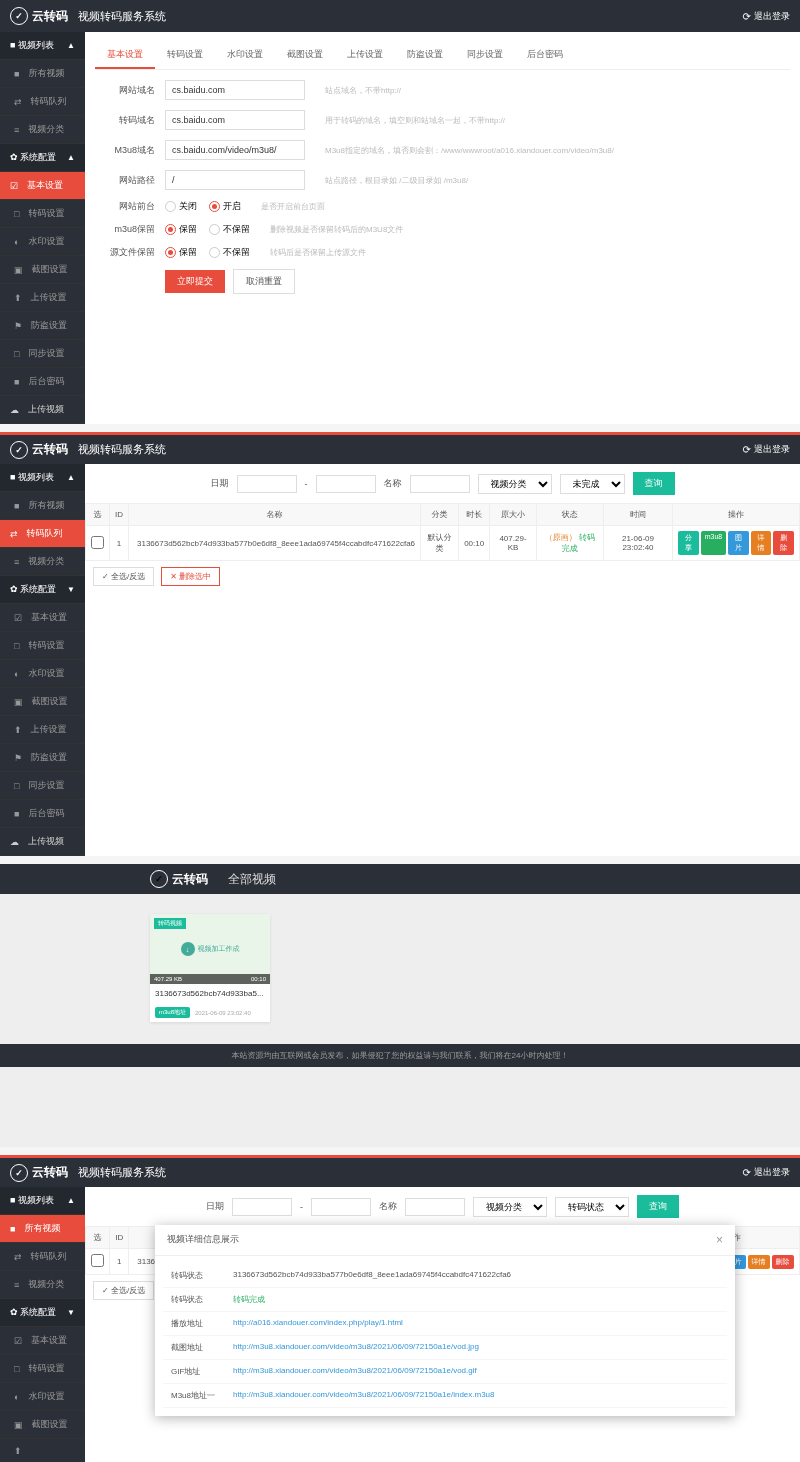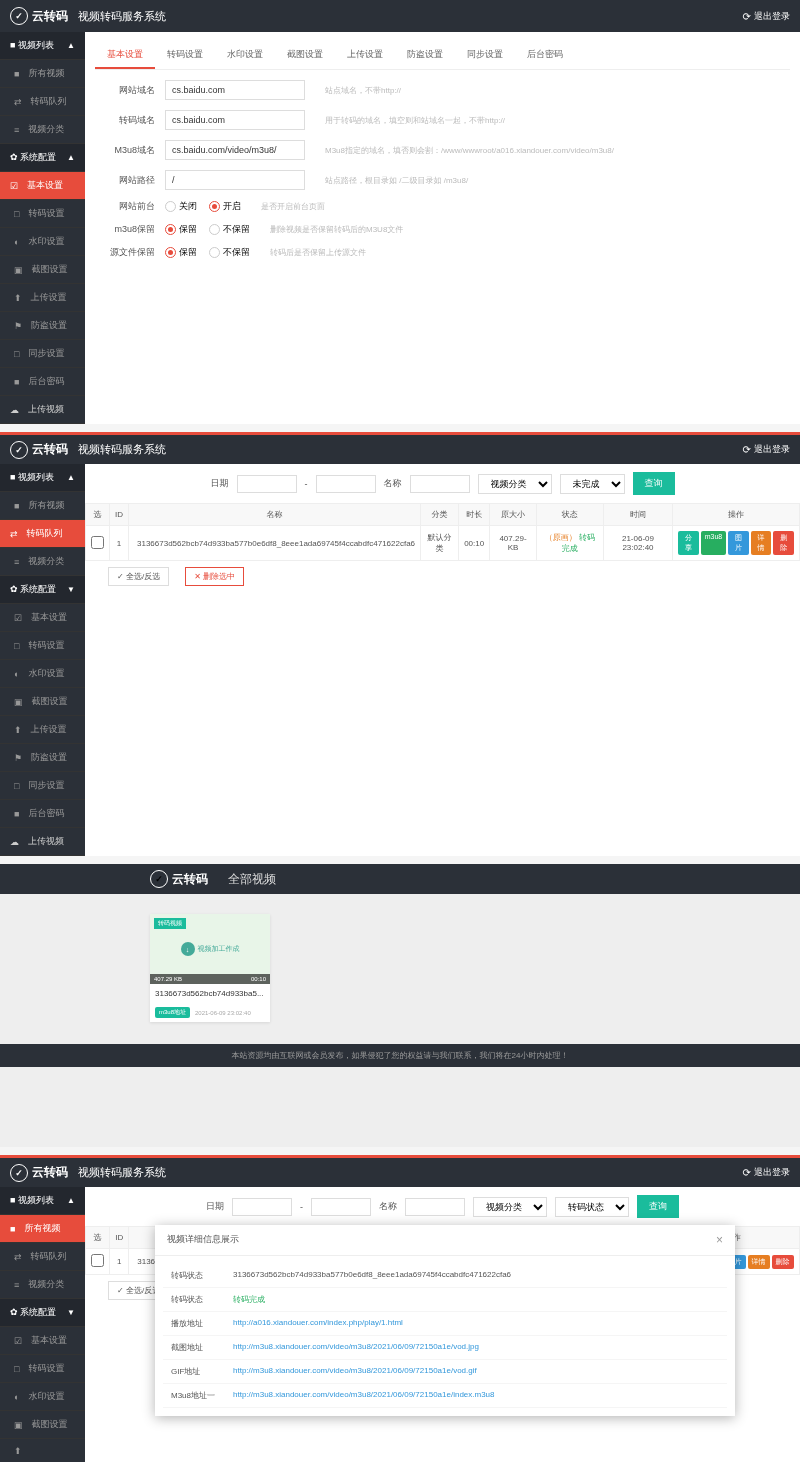--- a/index.html
+++ b/index.html
@@ -38,21 +38,21 @@
 .btn-teal{background:#1abc9c;color:#fff}
 .filter-bar{display:flex;align-items:center;gap:8px;padding:8px;justify-content:center;font-size:9px;color:#555}
 .filter-input{width:60px;padding:3px 5px;border:1px solid #ddd;font-size:9px}
 .filter-select{padding:3px 8px;border:1px solid #ddd;font-size:9px;background:#fff}
 .table{width:100%;border-collapse:collapse;font-size:8px}
 .table th{background:#f8f8f8;padding:5px;border:1px solid #eee;color:#555;font-weight:normal}
 .table td{padding:5px;border:1px solid #eee;text-align:center;color:#555}
 .action-btns{display:flex;gap:2px;justify-content:center}
 .mini-btn{padding:2px 4px;font-size:7px;color:#fff;border-radius:2px}
 .bg-teal{background:#1abc9c}.bg-orange{background:#e67e22}.bg-blue{background:#3498db}.bg-red{background:#e74c3c}.bg-green{background:#27ae60}
-.toolbar{display:flex;gap:16px;padding:6px 23px;font-size:8px}
+.toolbar{display:flex;gap:7px;padding:6px 8px;font-size:8px}
 .tool-btn{padding:3px 8px;border:1px solid #ddd;background:#fff;font-size:8px;color:#555}
 .tool-btn.red{color:#e74c3c;border-color:#e74c3c}
 .txt-green{color:#27ae60}
 .txt-orange{color:#e67e22}
 .panel3{background:#eee;padding:0}
 .p3-top{background:#2b3038;height:30px;display:flex;align-items:center;padding:0 150px}
 .p3-nav{color:#ddd;font-size:12px;margin-left:20px;cursor:pointer}
 .p3-content{padding:20px 150px;min-height:150px}
 .video-card{width:120px;background:#fff;box-shadow:0 1px 3px rgba(0,0,0,0.1)}
 .video-thumb{height:70px;background:#e8f5e8;position:relative;display:flex;align-items:center;justify-content:center}
@@ -176,20 +176,24 @@
             <label class="radio">
               <span class="radio-circle checked"></span>
               <span>保留</span>
             </label>
             <label class="radio">
               <span class="radio-circle"></span>
               <span>不保留</span>
             </label>
           </div>
           <span class="form-hint">转码后是否保留上传源文件</span>
+        </div>
+  <div class="form-row" style="padding-left:70px;gap:8px">
+          <button class="btn btn-primary">立即提交</button>
+          <button class="btn btn-default">取消重置</button>
         </div>
 </div>
 </div>
 </div>
 
 <div class="panel">
 <div class="topbar topbar-orange">
   <div class="logo">
         <span class="logo-icon">✓</span>
         <span>云转码</span>

